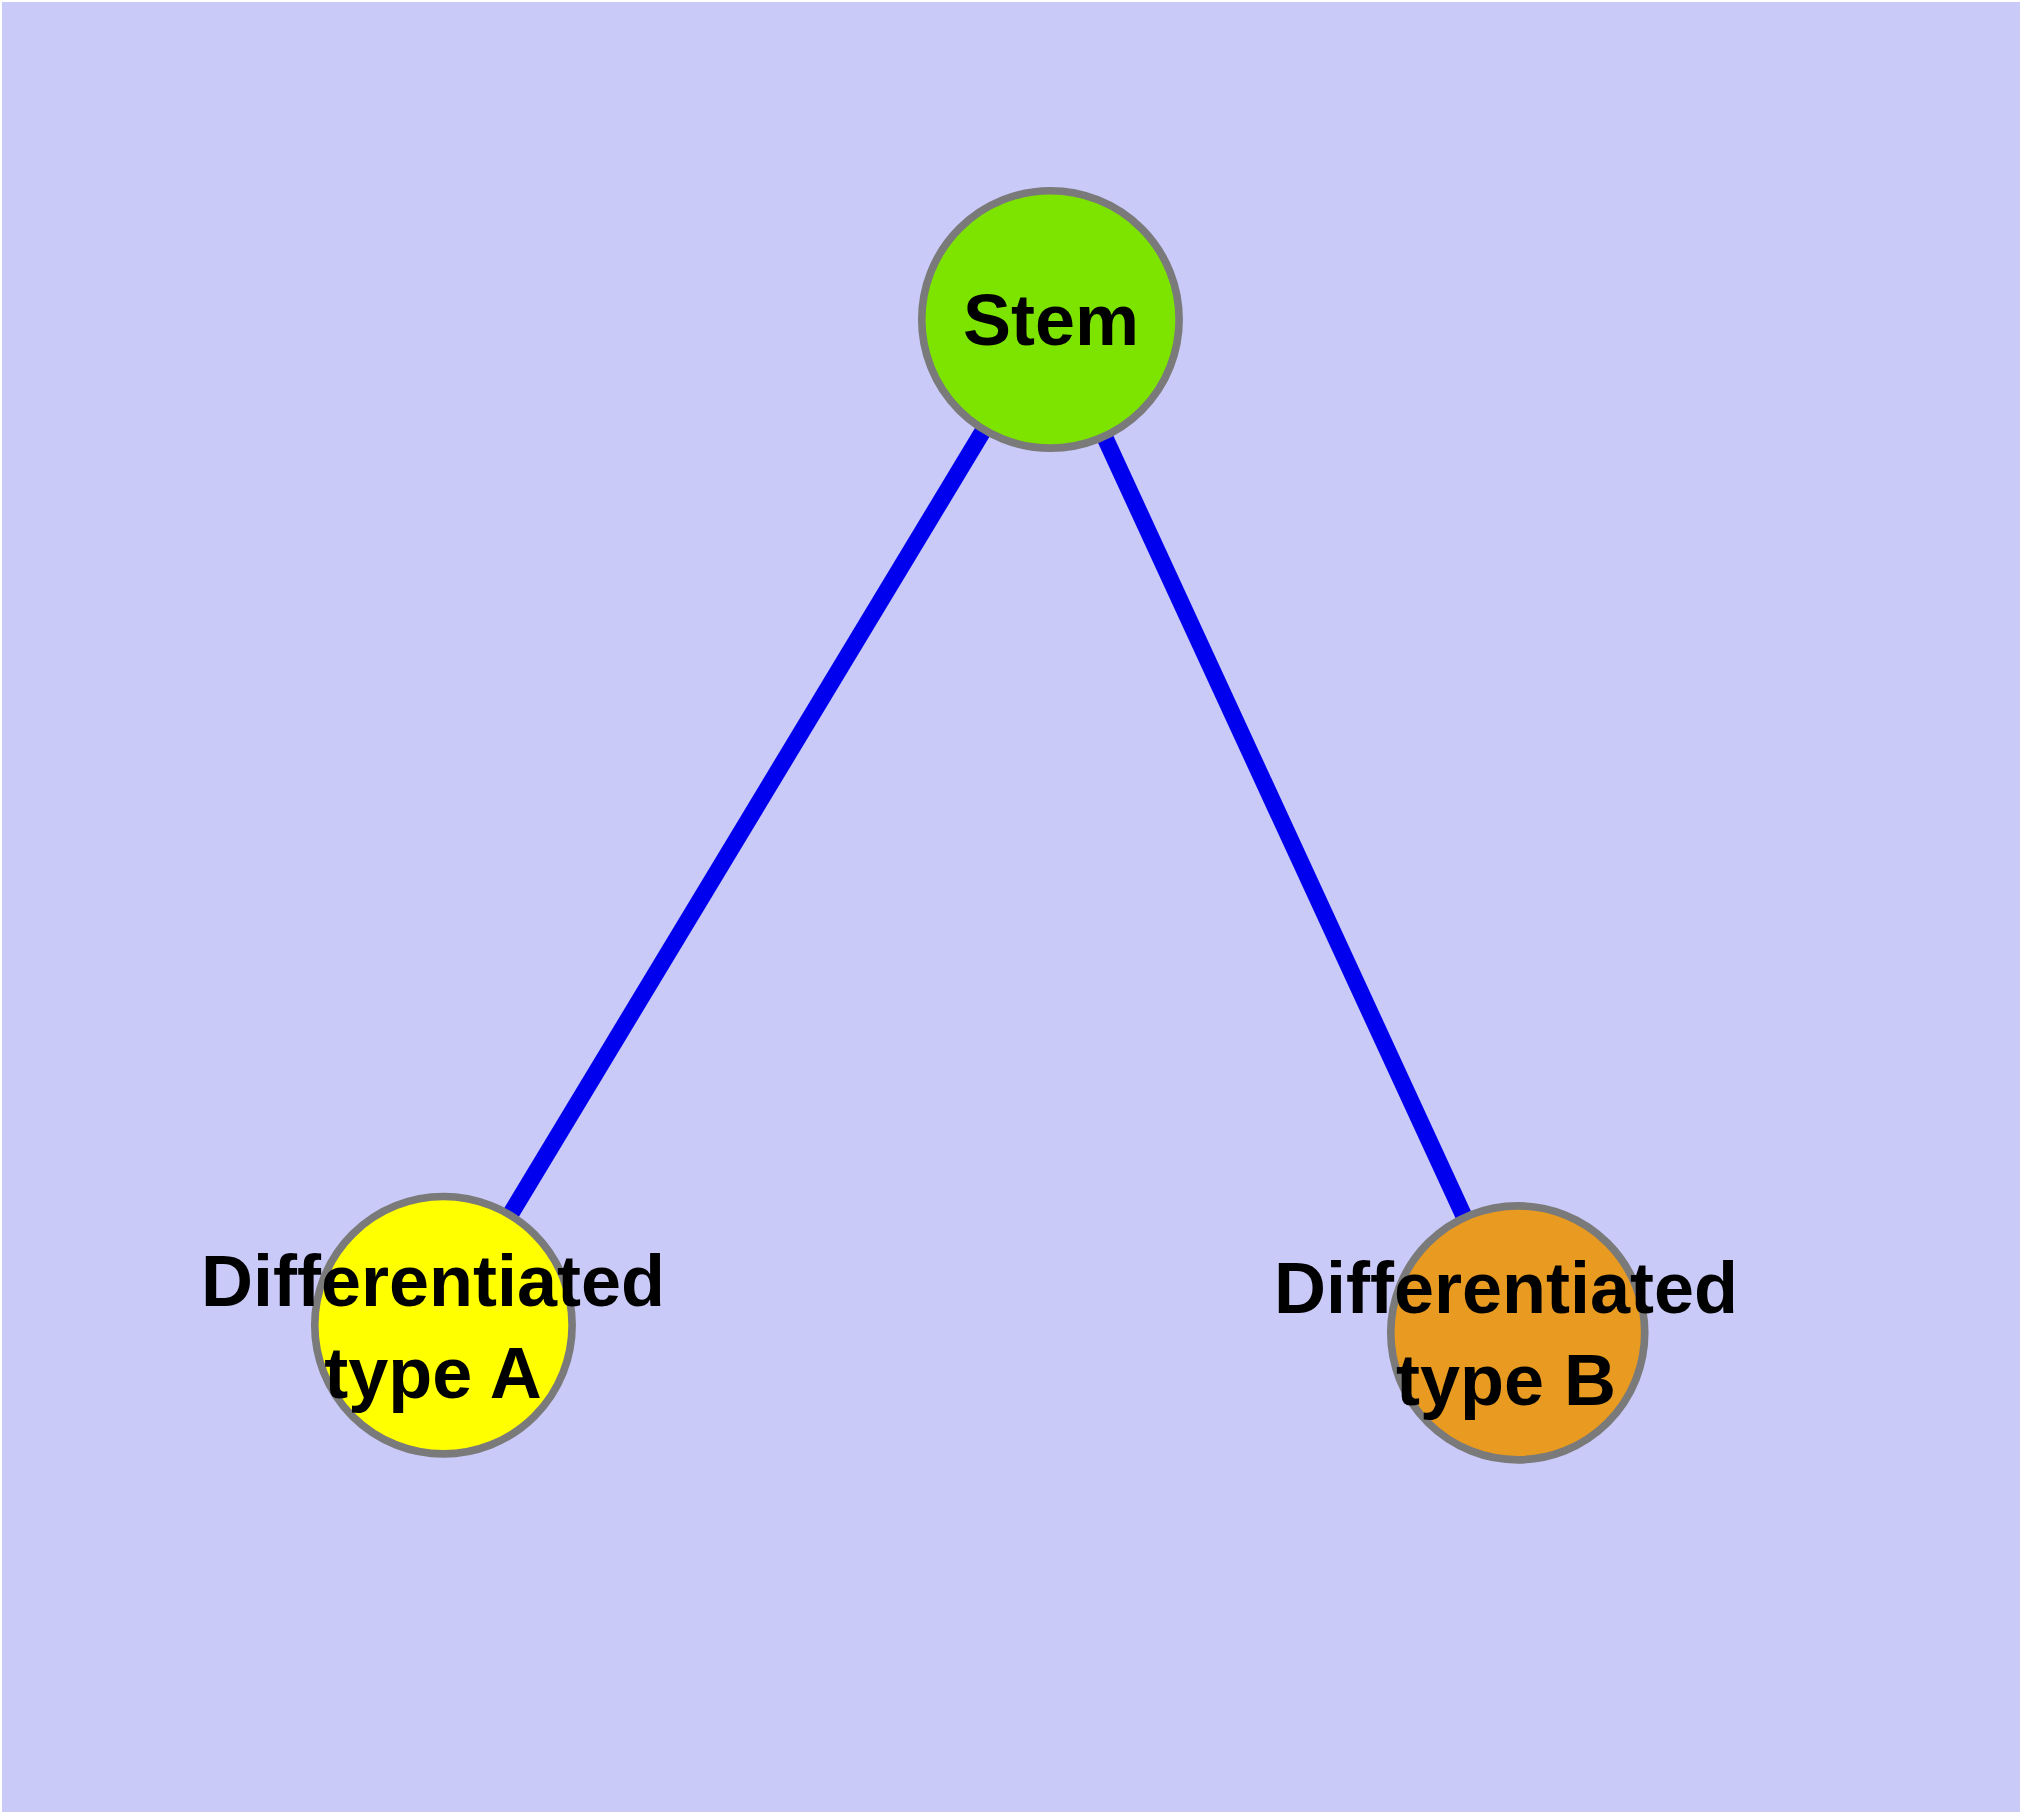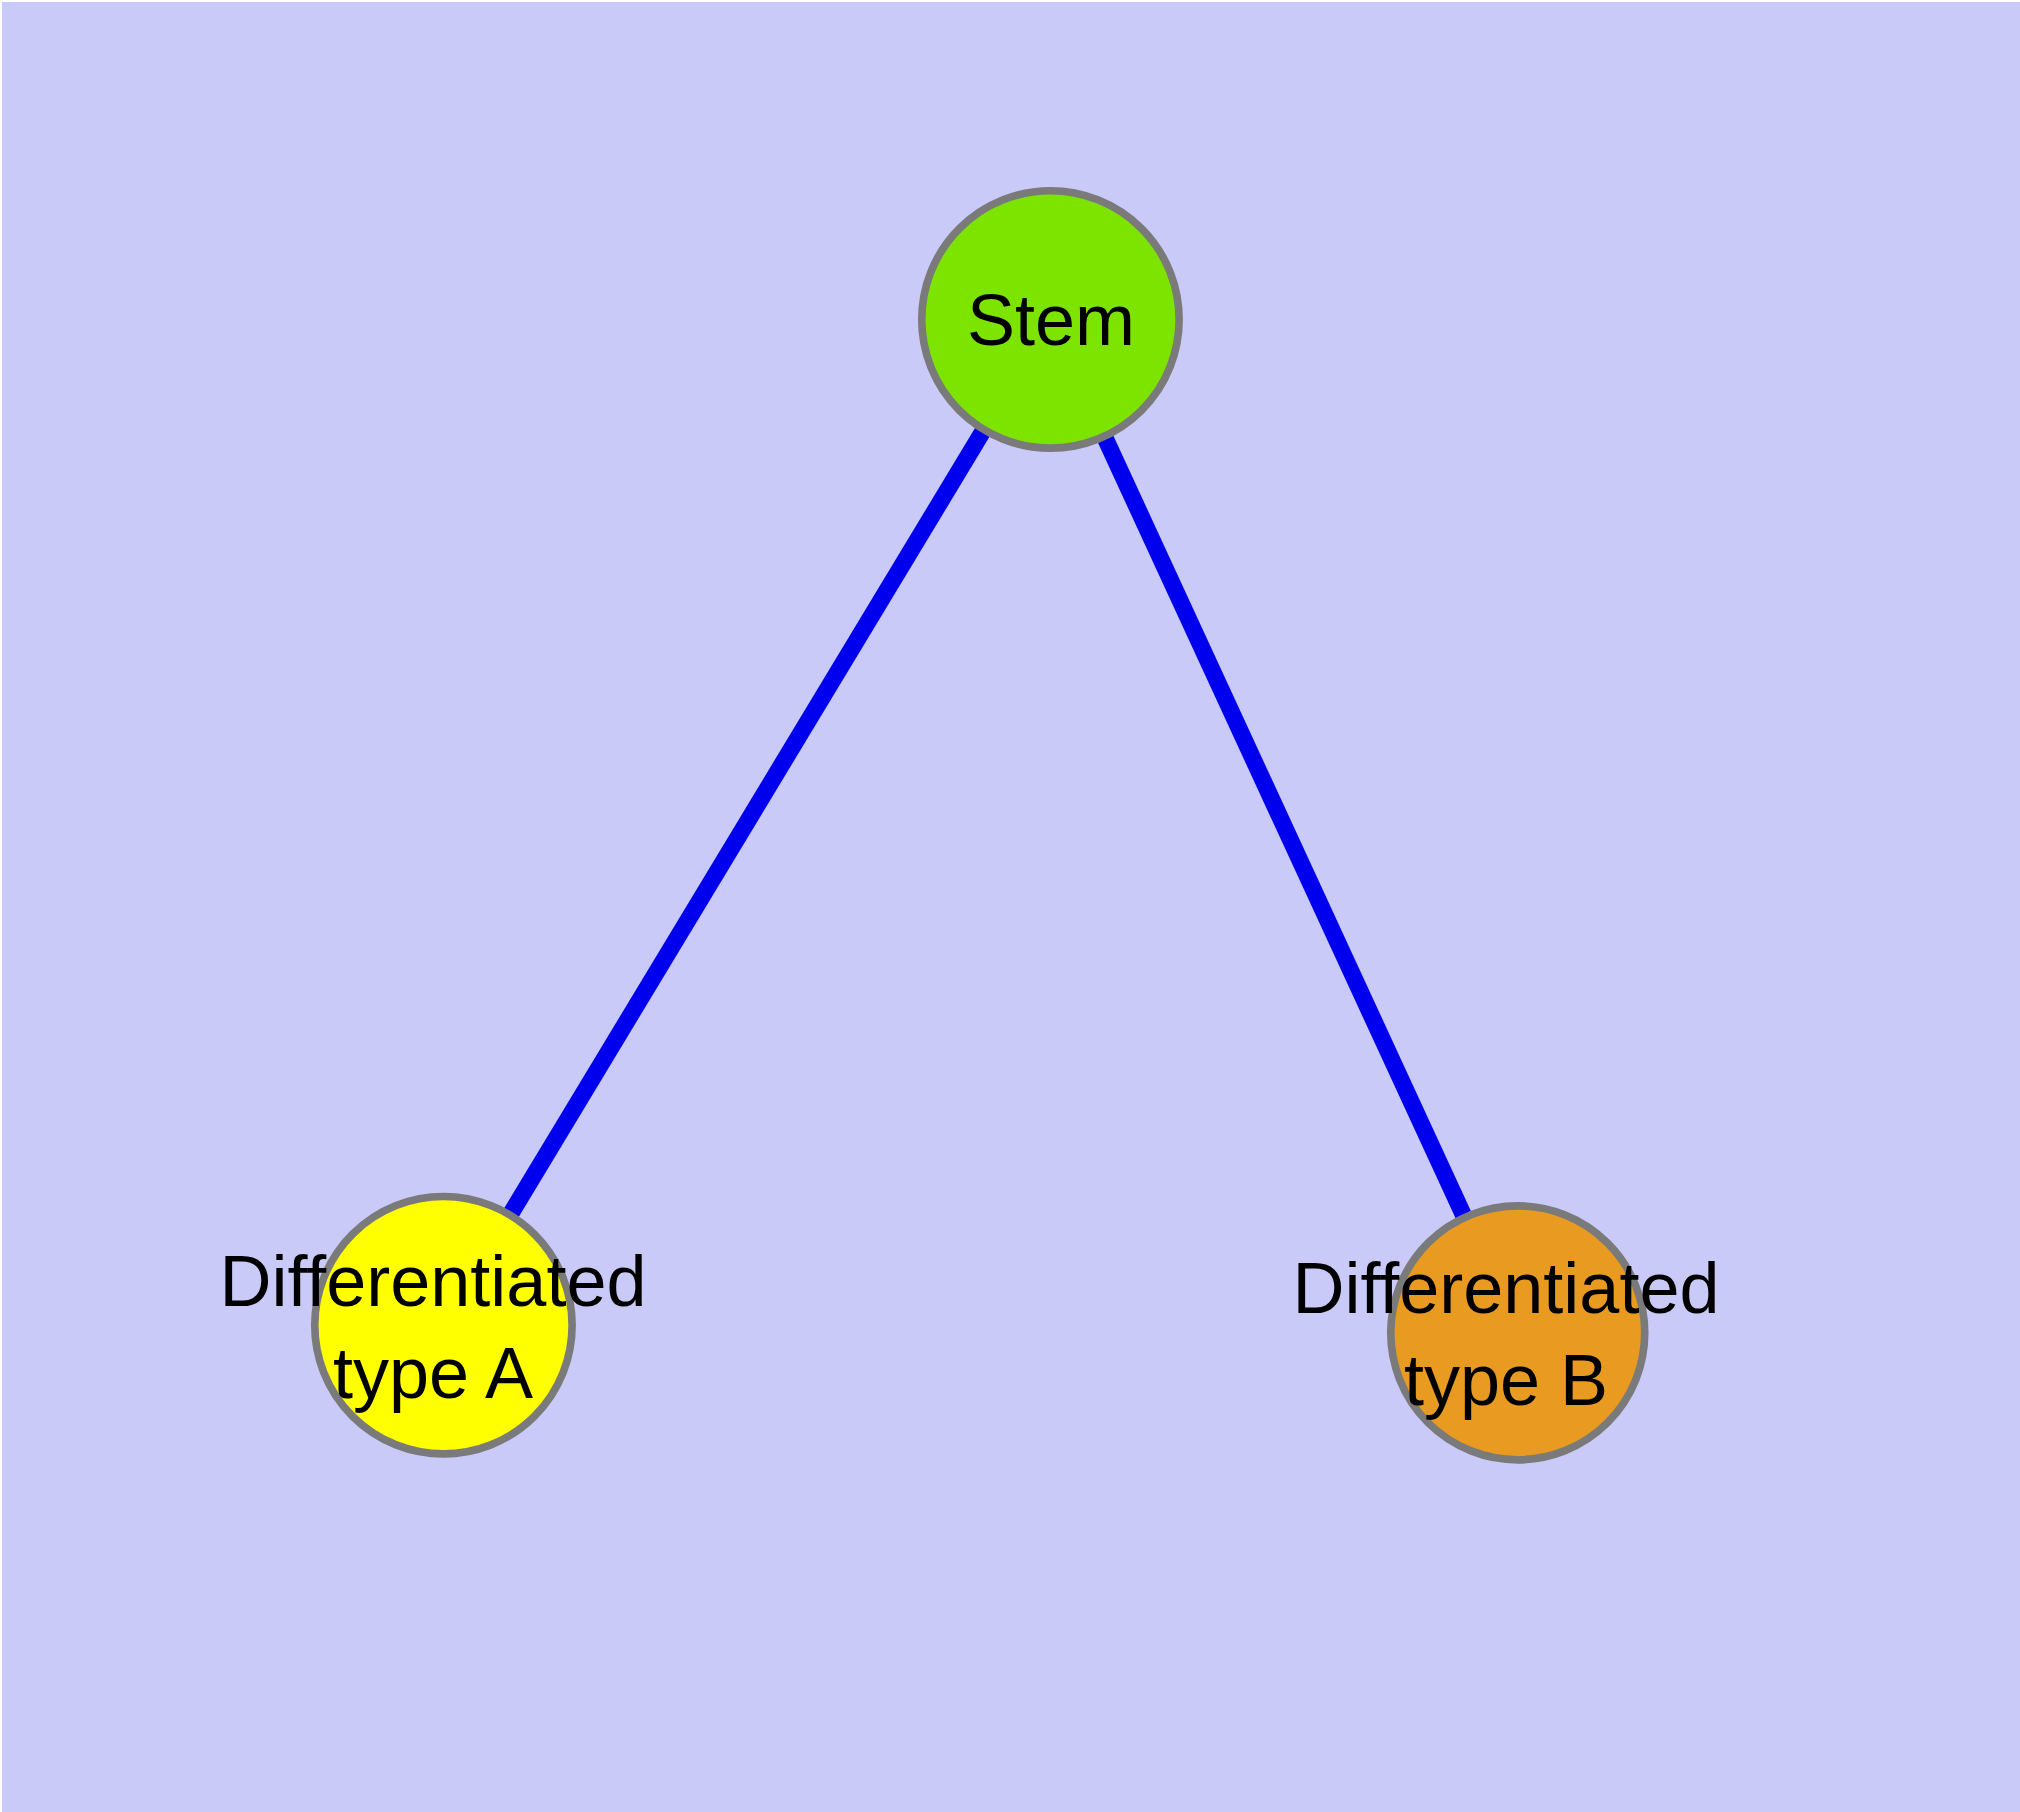--- a/index.html
+++ b/index.html
@@ -32,21 +32,21 @@
     stroke-linecap: butt;
   }
   .node {
     stroke-width: 9;
   }
   .label {
     position: absolute;
     transform: translate(-50%, -50%);
     color: #000000;
     font-size: 72px;
-    font-weight: normal;
+    font-weight: bold;
     line-height: 1.28;
     text-align: center;
     white-space: pre-line;
     pointer-events: none;
   }
   .label-stem   { left: 1049px; top: 318px; }
   .label-type-a { left: 431px;  top: 1325px; }
   .label-type-b { left: 1504px; top: 1332px; }
 </style>
 </head>

